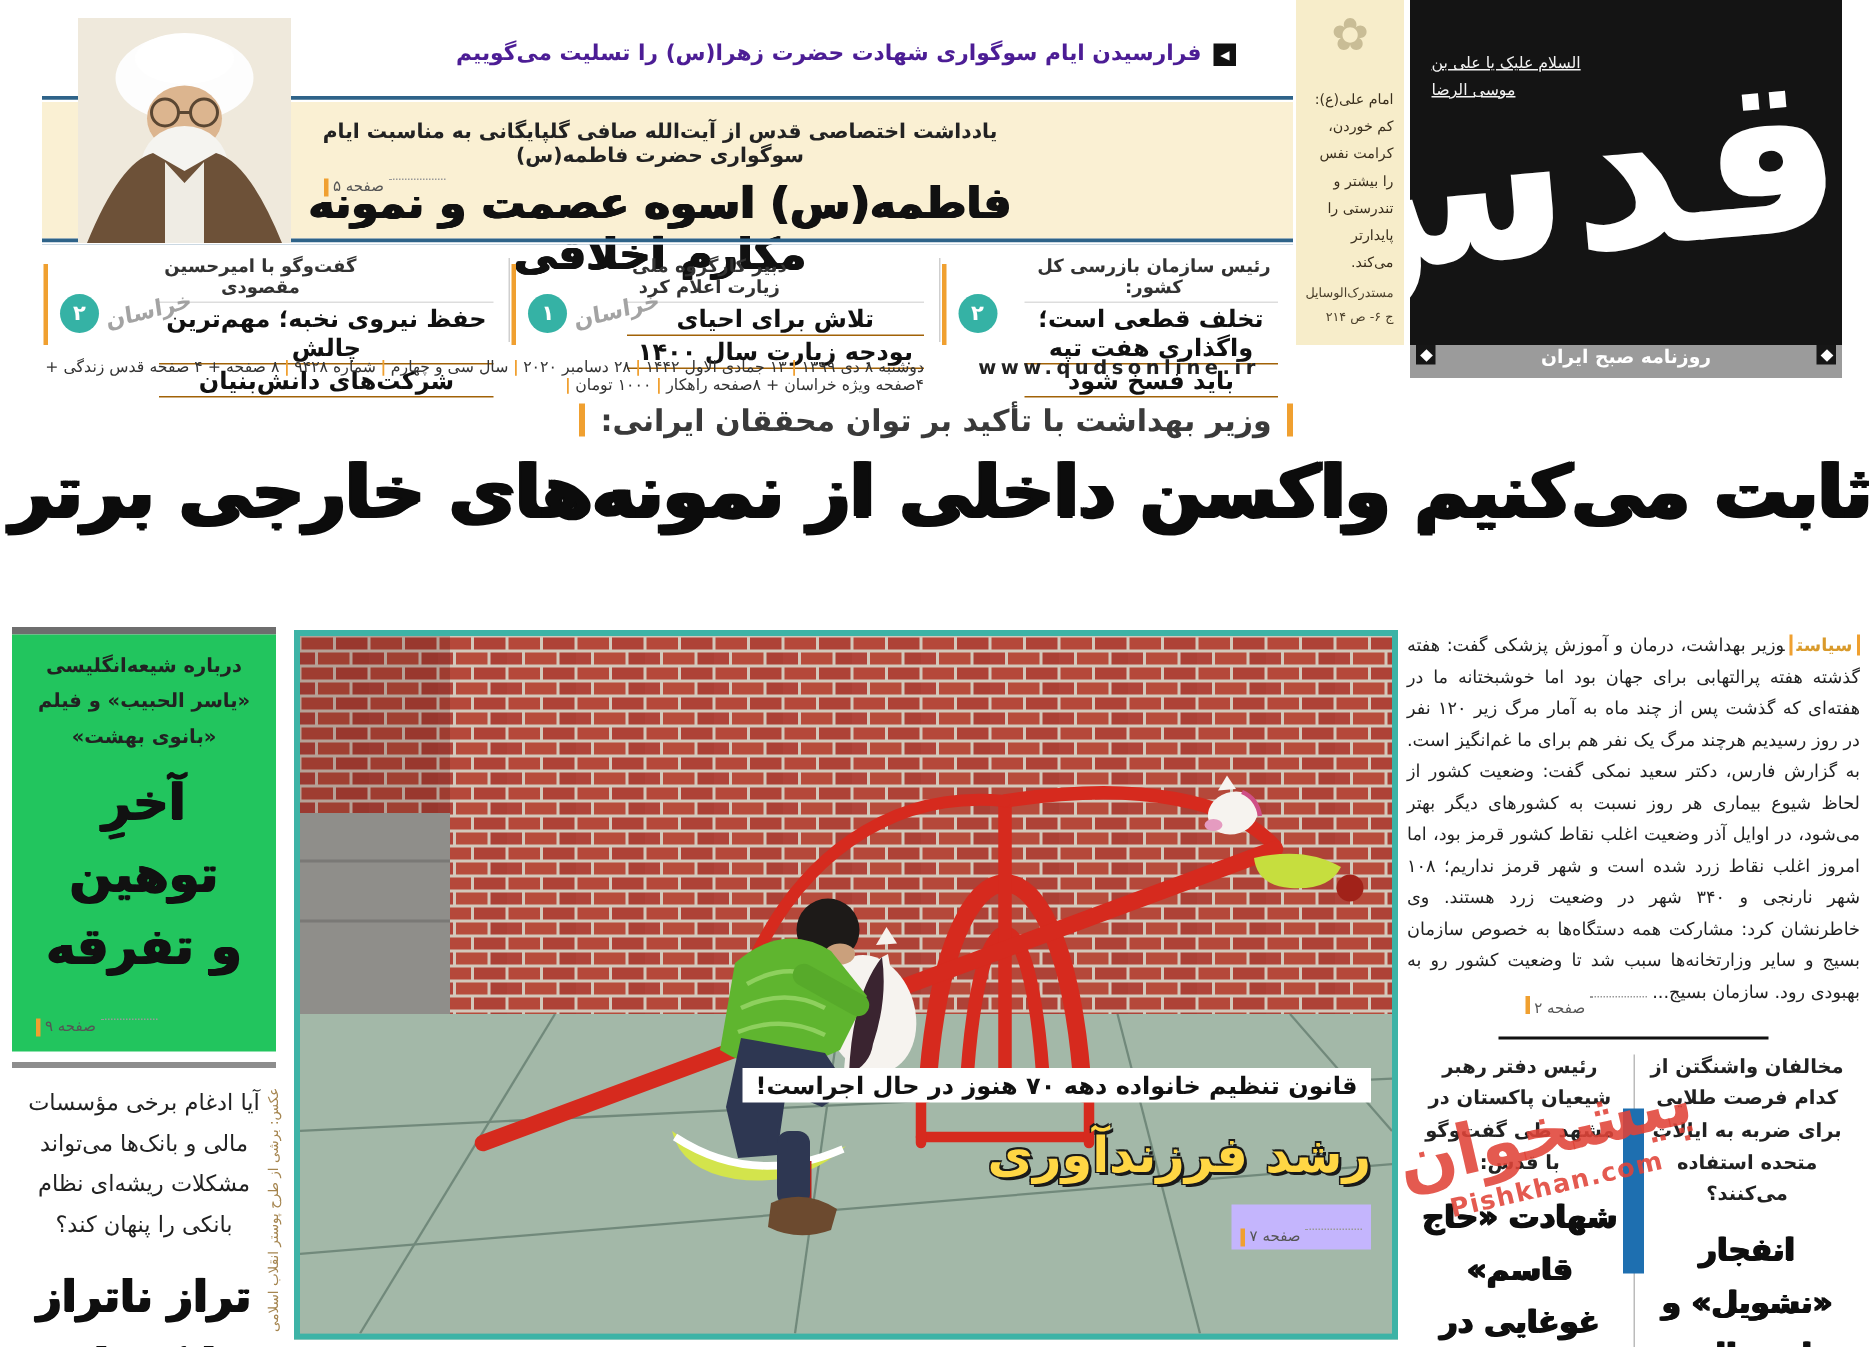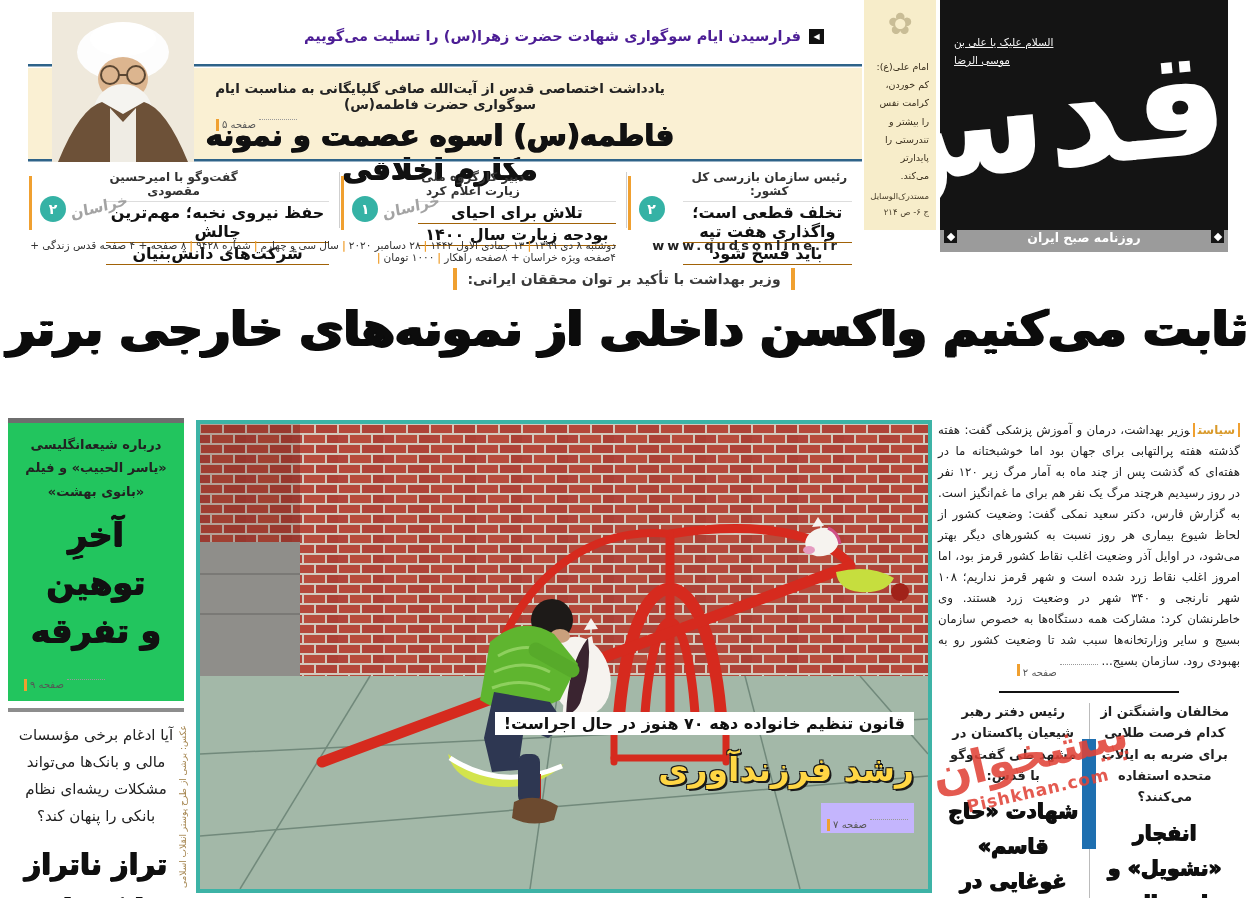--- a/index.html
+++ b/index.html
@@ -64,21 +64,21 @@
   .dateline { position:absolute; top:239px; right:632px; width:590px; direction:rtl; text-align:right;
     font-size:10.5px; color:#333; }
   .dateline .sep { color:#f0a030; margin:0 3px; font-weight:bold; }
   .website { position:absolute; top:238px; right:392px; width:220px; text-align:center; direction:ltr;
     font-size:13px; font-weight:bold; letter-spacing:3px; color:#222; }
 
   
   .lead-kicker { position:absolute; top:268px; left:0; width:100%; display:flex; justify-content:center;
     align-items:center; gap:10px; }
   .lead-kicker .obar { width:4px; height:22px; background:#f0a030; }
-  .lead-kicker .txt { font-size:14px; font-weight:bold; color:#3a3a3a; }
+  .lead-kicker .txt { font-size:20px; font-weight:bold; color:#3a3a3a; }
   .lead-headline { position:absolute; top:300px; left:0; width:100%; text-align:center; font-size:48px;
     font-weight:bold; color:#0c0c0c; letter-spacing:-1px; white-space:nowrap;
     text-shadow:1.6px 0 #0c0c0c, -1.6px 0 #0c0c0c, 0 1px #0c0c0c; }
 
   
   .left-col { position:absolute; top:418px; left:8px; width:176px; }
   .lc-topline { height:5px; background:#6e6e6e; }
   .lc-box1 { background:#22c55e; padding:10px 16px 10px; margin-top:0; }
   .lc1-kicker { font-size:13px; font-weight:bold; color:#222; text-align:center; line-height:1.8; }
   .lc1-headline { font-size:33px; font-weight:bold; color:#111; text-align:center; line-height:1.45; margin-top:8px; }

